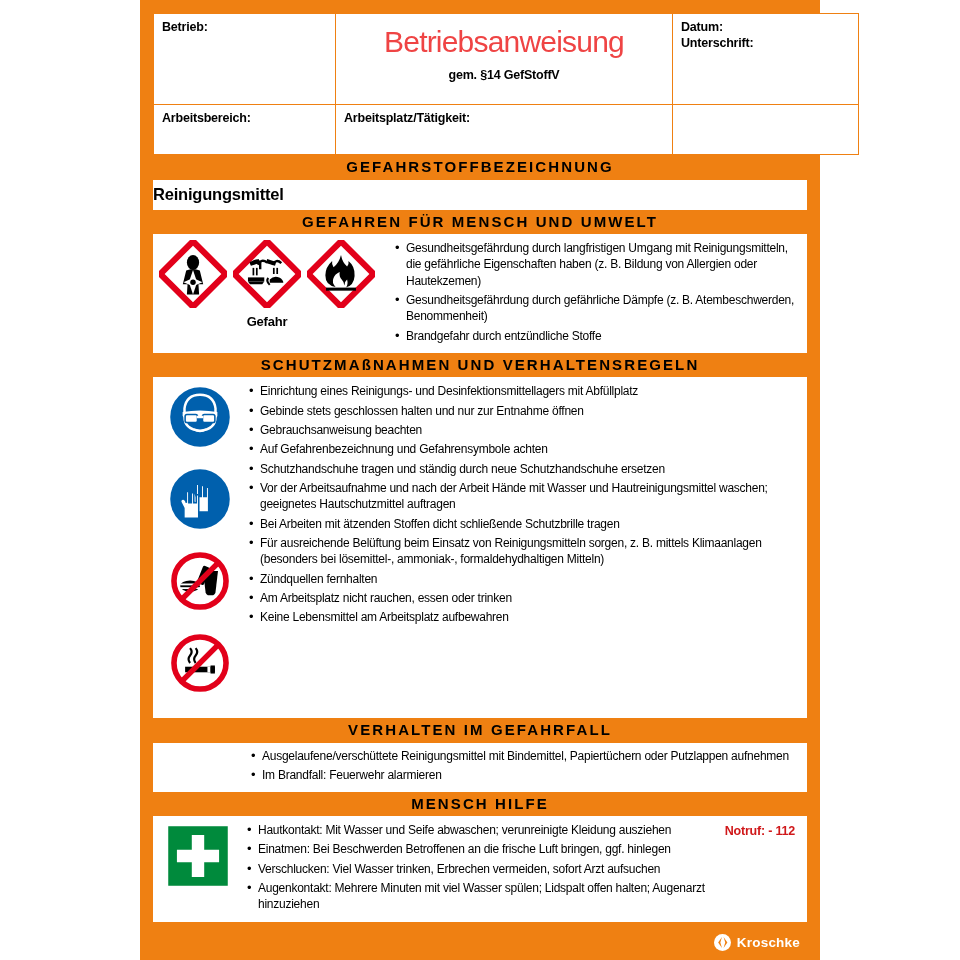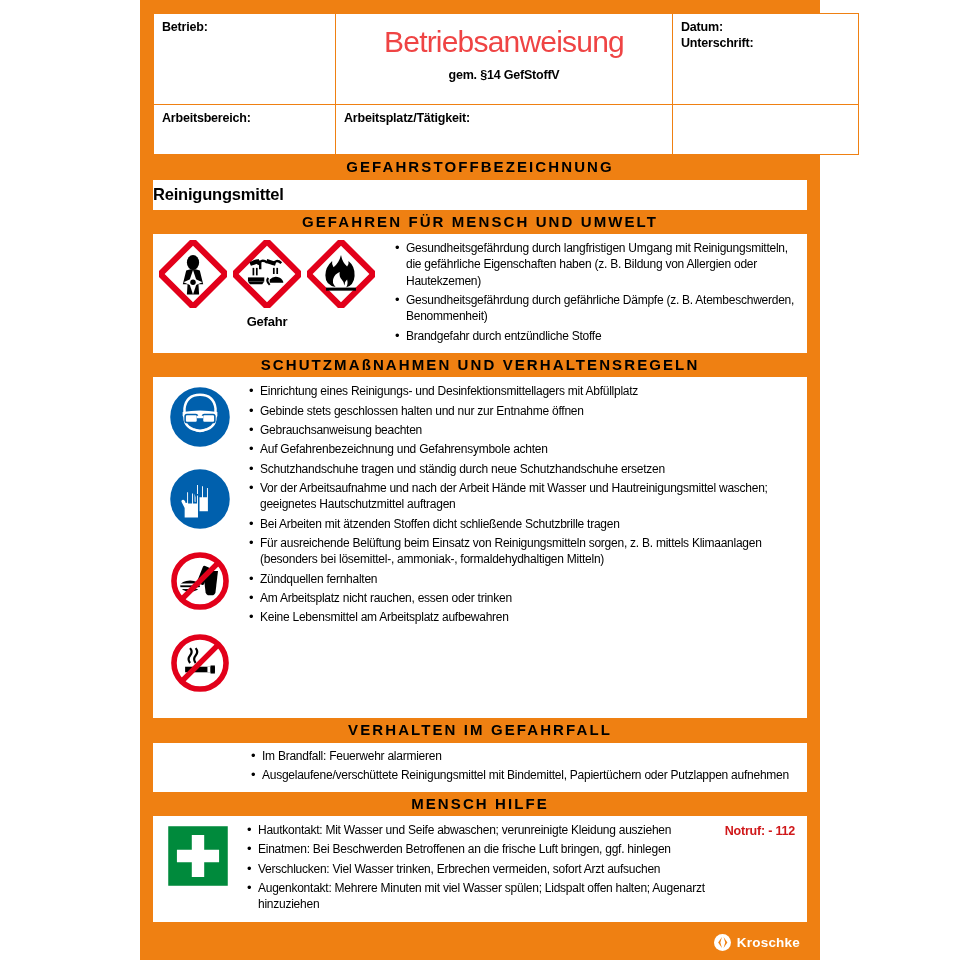--- a/index.html
+++ b/index.html
@@ -346,22 +346,22 @@
         <li>Am Arbeitsplatz nicht rauchen, essen oder trinken</li>
         <li>Keine Lebensmittel am Arbeitsplatz aufbewahren</li>
       </ul>
     </div>
   </div>
 
   <div class="band">VERHALTEN IM GEFAHRFALL</div>
   <div class="white-box">
     <div class="panel" style="padding:5px 6px;">
       <ul class="bullets" style="padding-left:92px;">
+        <li>Ausgelaufene/verschüttete Reinigungsmittel mit Bindemittel, Papiertüchern oder Putzlappen aufnehmen</li>
         <li>Im Brandfall: Feuerwehr alarmieren</li>
-        <li>Ausgelaufene/verschüttete Reinigungsmittel mit Bindemittel, Papiertüchern oder Putzlappen aufnehmen</li>
       </ul>
     </div>
   </div>
 
   <div class="band">MENSCH HILFE</div>
   <div class="white-box">
     <div class="panel" style="padding:6px 4px;">
       <div class="sidecol" style="width:82px;">
         <span>
           <svg width="62" height="62" viewBox="0 0 100 100">

